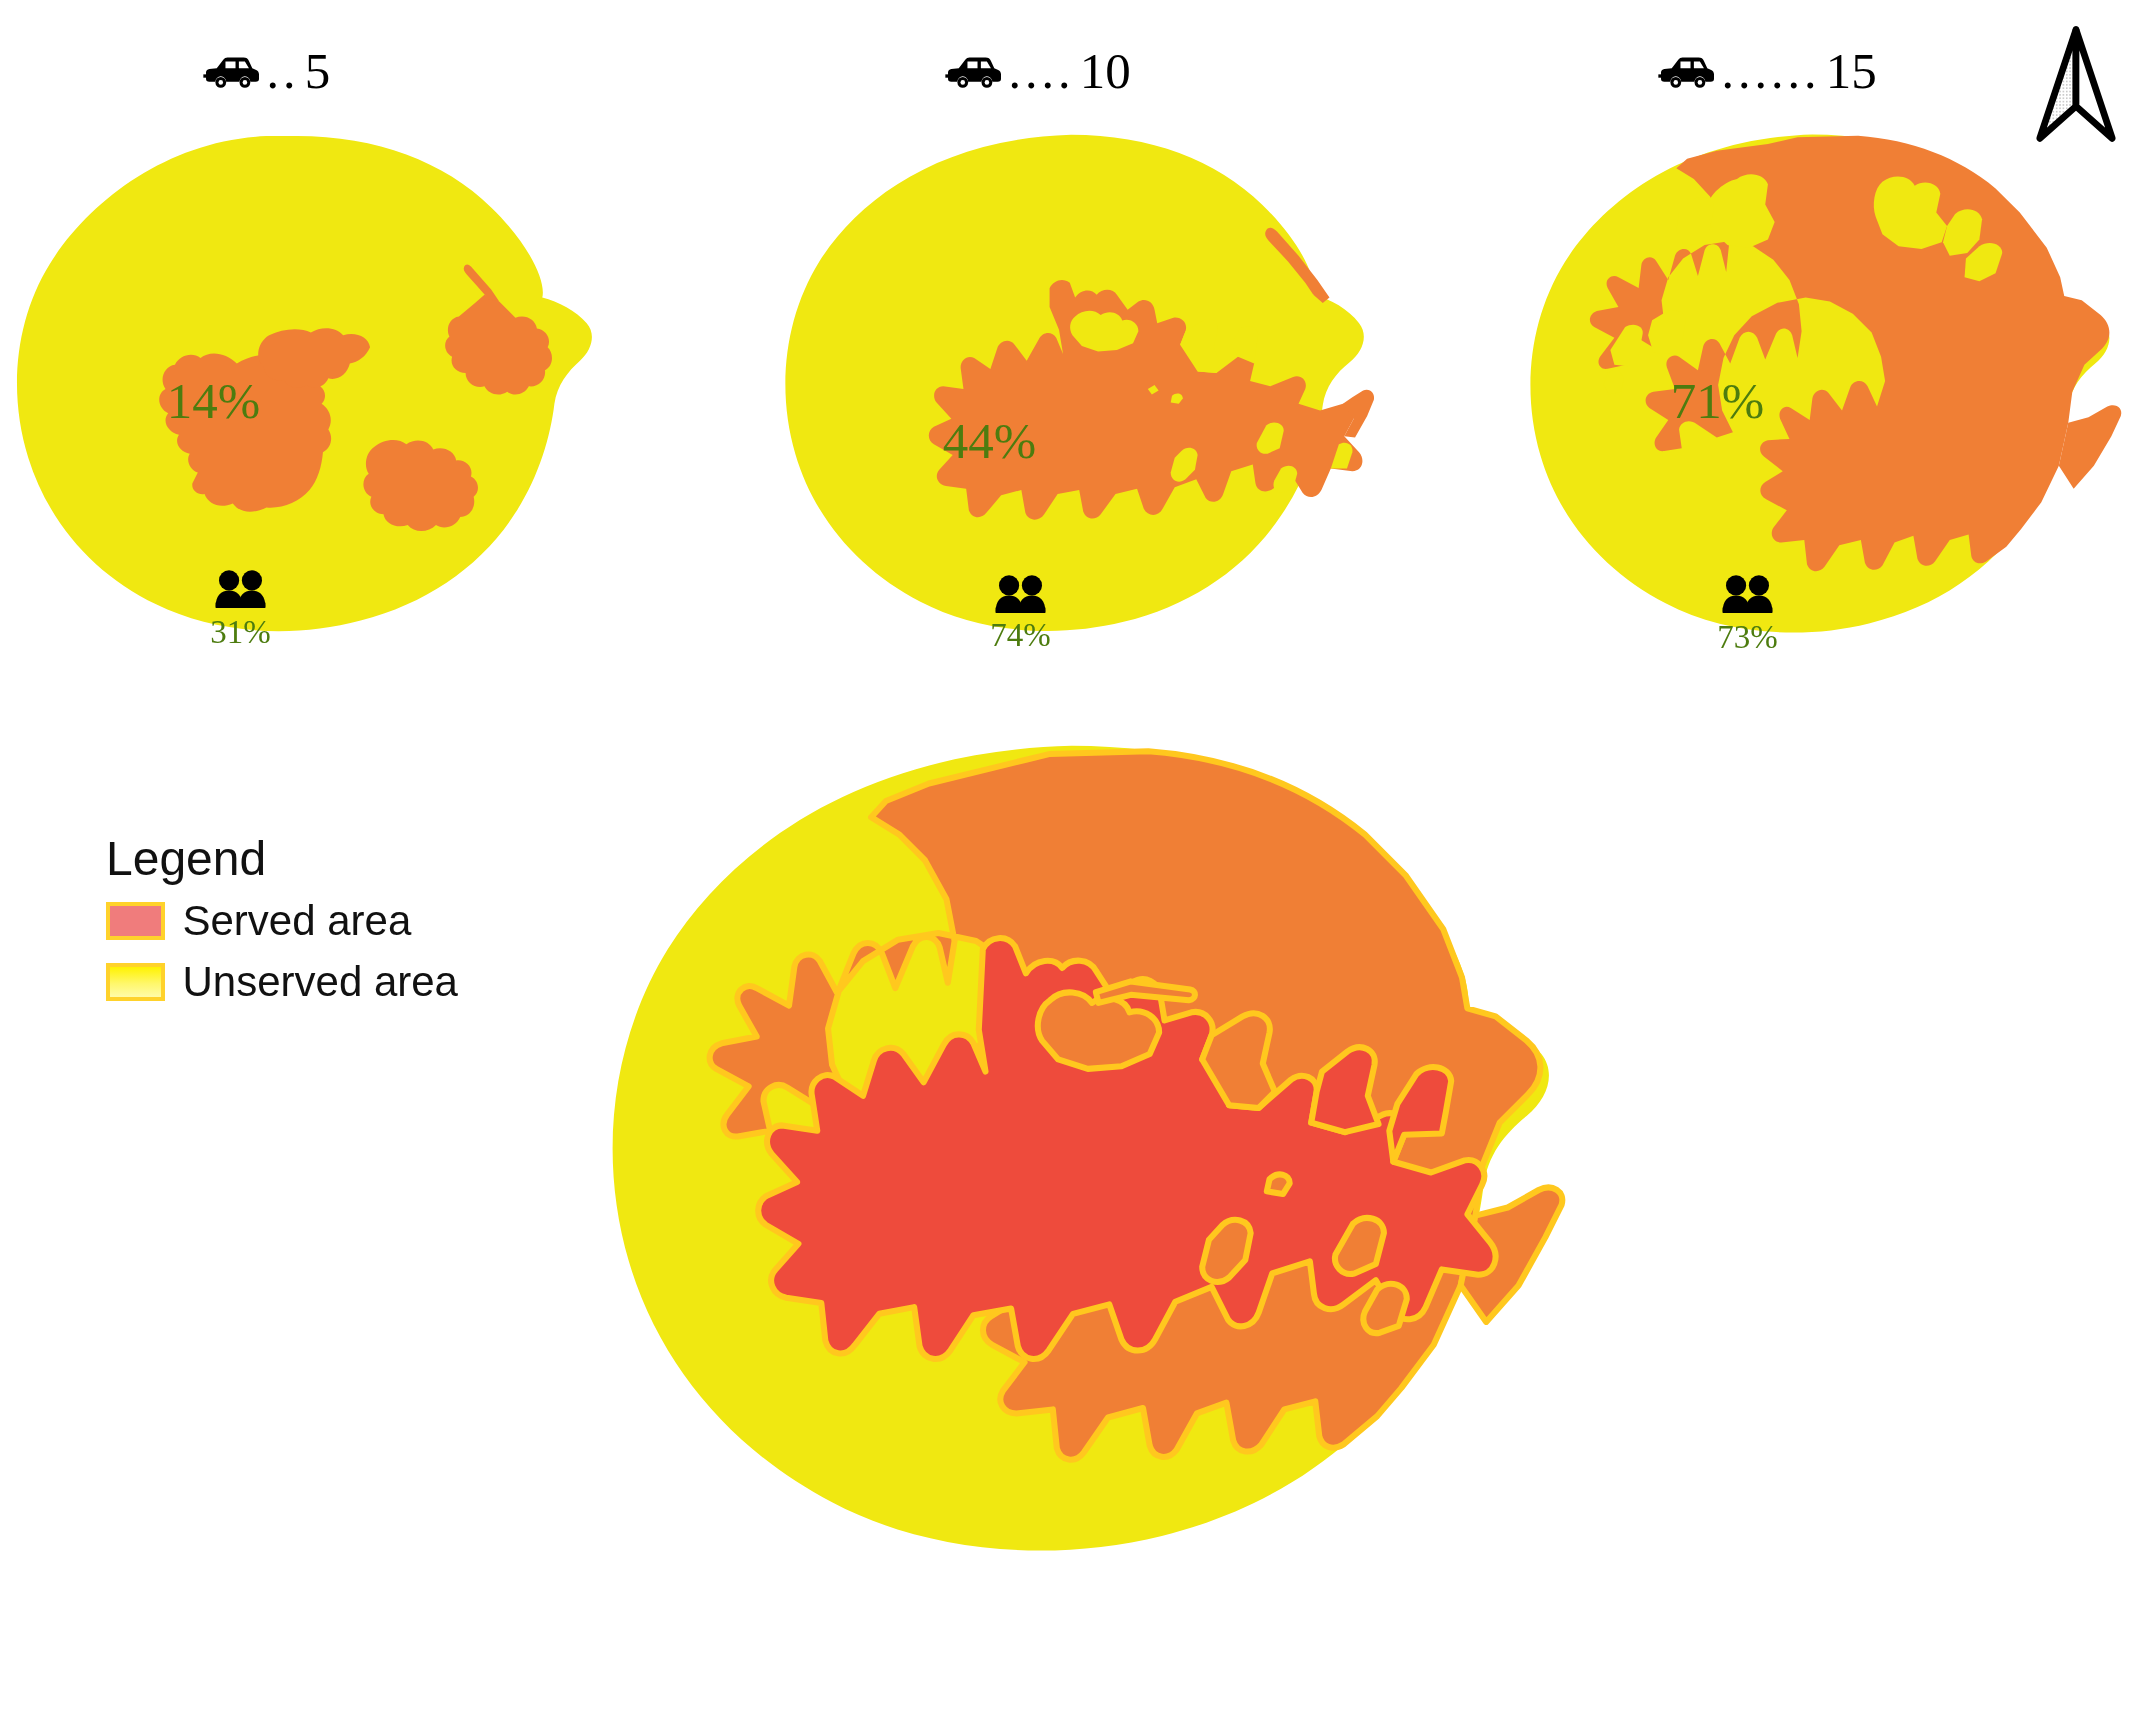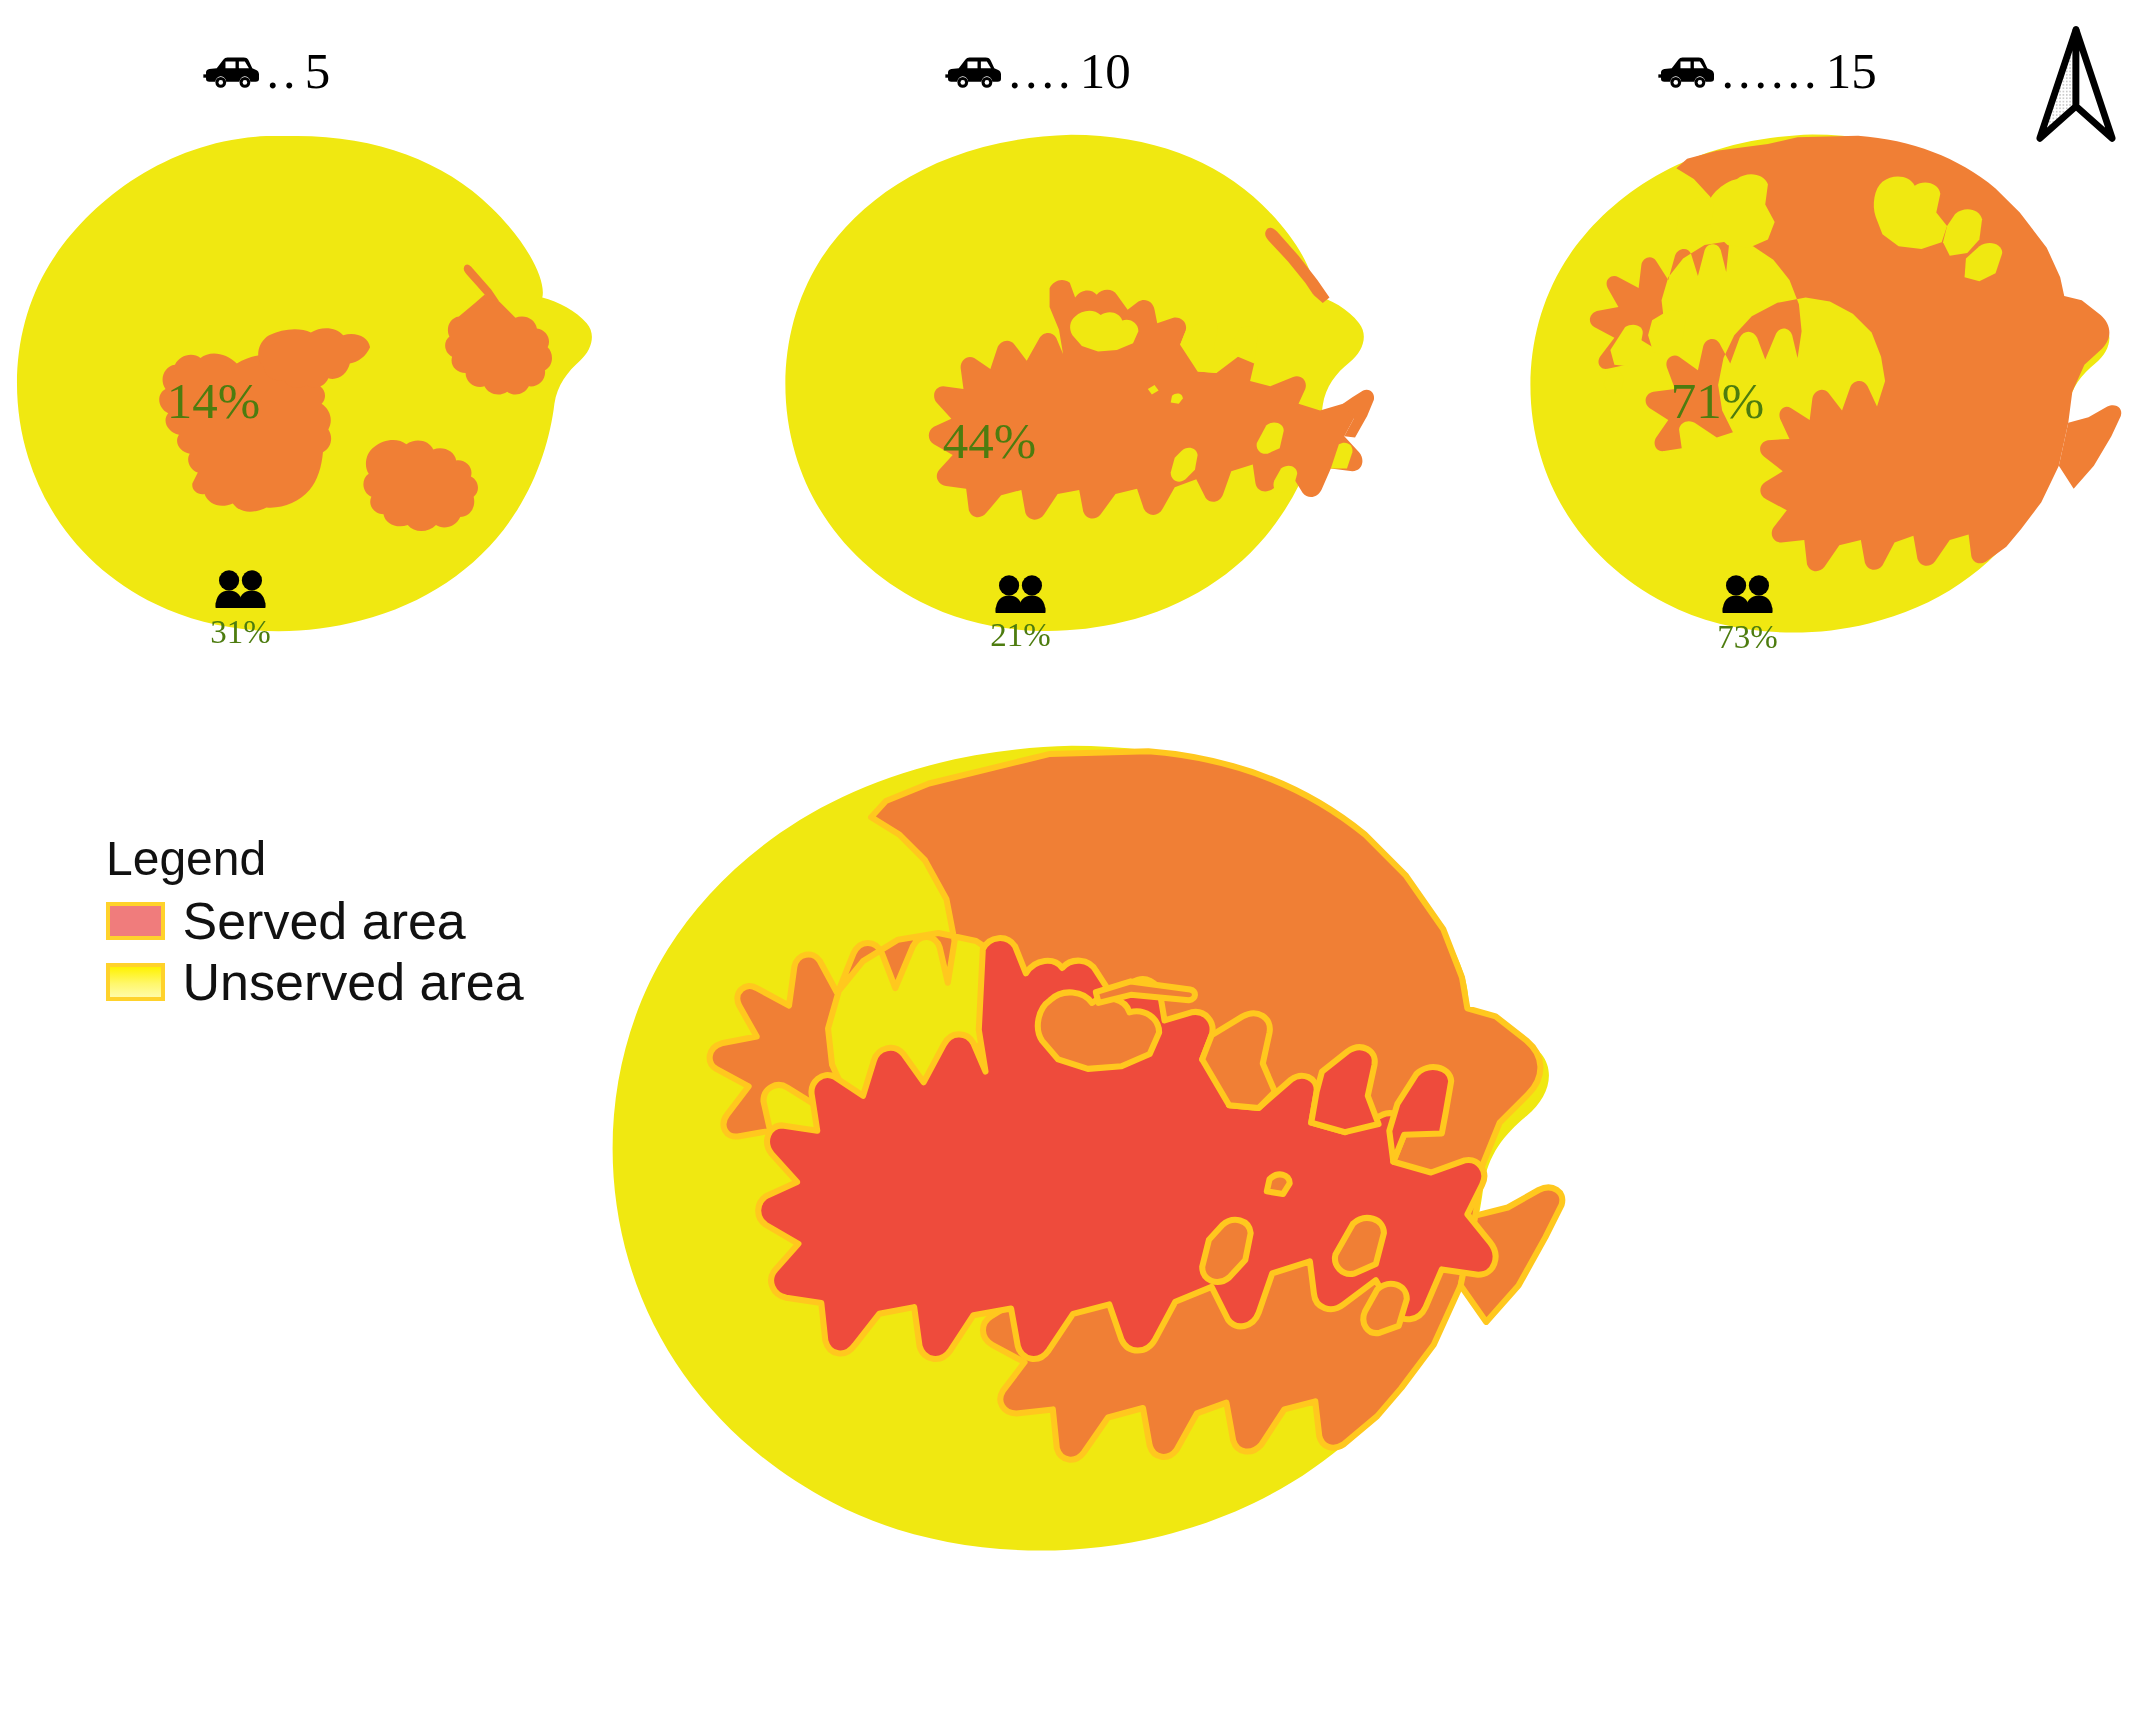--- a/index.html
+++ b/index.html
@@ -79,21 +79,21 @@
     height: 38px;
     box-sizing: border-box;
     border: 4.7px solid #FFD22B;
     flex: 0 0 auto;
   }
   .swatch.served   { background: #F07C7C; }
   .swatch.unserved {
     background: linear-gradient(to bottom, #FFF200 0%, #FFF76B 55%, #FFFBA8 100%);
   }
   .legend-label {
-    font-size: 52px;
+    font-size: 42px;
     color: #111;
     line-height: 1;
   }
   .legend-pop-icon { width: 59px; height: 40px; flex: 0 0 auto; }
 
   
   .north-arrow {
     position: absolute;
     right: 28px;
     top: 20px;
@@ -256,21 +256,21 @@
 <div class="pop-icon-wrap" style="left:994px; top:574px;">
   <svg viewBox="0 0 78 58" width="53" height="39" aria-hidden="true">
     <circle cx="22" cy="17" r="15" fill="#000"></circle>
     <circle cx="56" cy="17" r="15" fill="#000"></circle>
     <path d="M2 56 C2 40 10 32 22 32 C34 32 42 40 42 56 Z" fill="#000"></path>
     <path d="M36 56 C36 40 44 32 56 32 C68 32 76 40 76 56 Z" fill="#000"></path>
     <rect x="2" y="50" width="74" height="8" fill="#000"></rect>
   </svg>
 </div>
 
-<div class="pct-pop-label" style="left:960px; top:617px; width:121px;">21%</div>
+<div class="pct-pop-label" style="left:960px; top:617px; width:121px;">74%</div>
 
 <div class="panel-header" style="left:1657px; top:42px;">
   <span class="car-icon">
     <svg viewBox="0 0 88 56" width="59" height="38" aria-hidden="true">
       <path d="M6 40 L6 30 Q6 26 11 25 L22 24 L32 11 Q34 8 38 8 L62 8 Q68 8 70 13 L75 24 L80 26 Q85 28 85 33 L85 40 Q85 44 80 44 L72 44 A8 8 0 0 0 56 44 L36 44 A8 8 0 0 0 20 44 L11 44 Q6 44 6 40 Z
                M35 14 L35 24 L50 24 L50 14 Z M55 14 L55 24 L70 24 L64 14 Z" fill="#000"></path>
       <circle cx="28" cy="45" r="8" fill="#000"></circle>
         <circle cx="28" cy="45" r="3.4" fill="#fff"></circle>
       <circle cx="64" cy="45" r="8" fill="#000"></circle>
         <circle cx="64" cy="45" r="3.4" fill="#fff"></circle>

